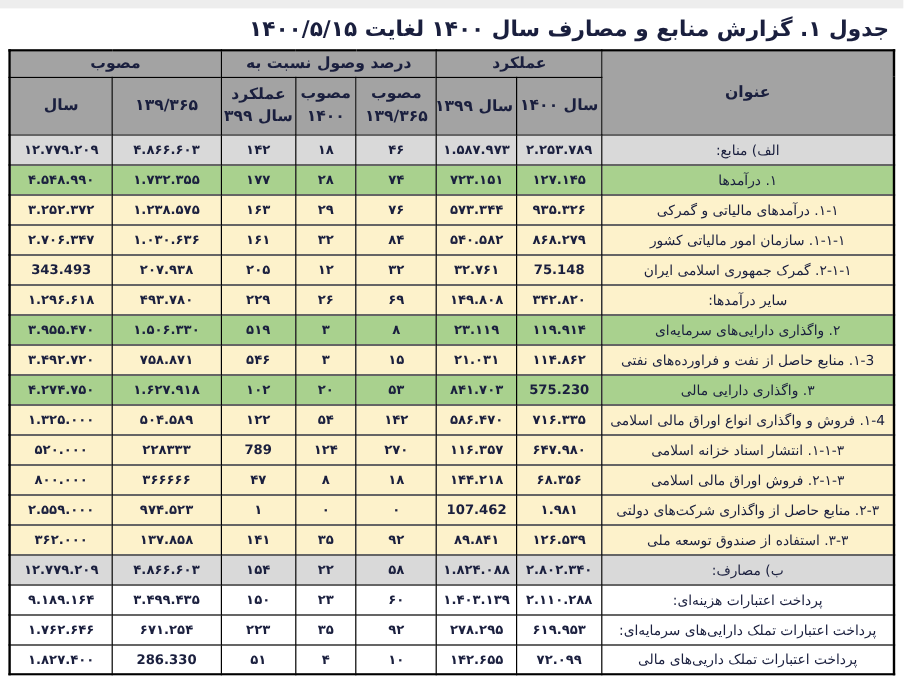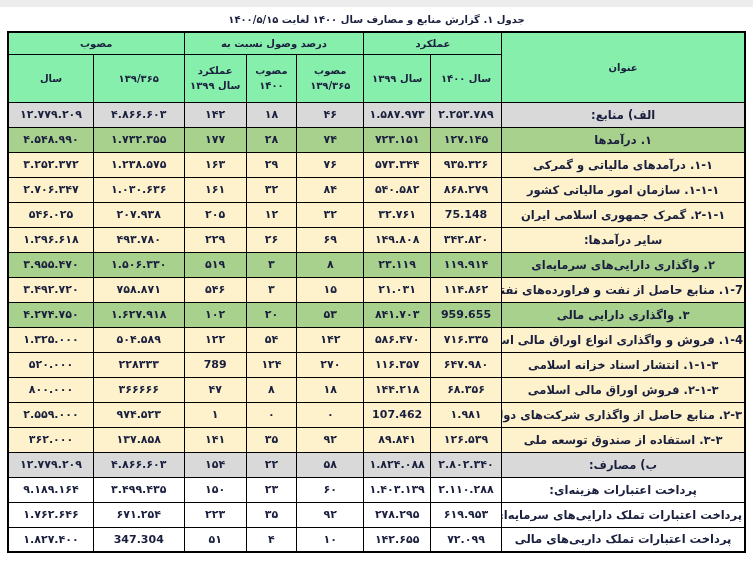--- a/index.html
+++ b/index.html
@@ -8,49 +8,49 @@
     background: #ffffff;
     overflow: hidden;
     font-family: "DejaVu Sans", sans-serif;
     color: var(--ink, #1a1f3e);
   }
   .top-strip {
     width: 753px; height: 7px;
     background: var(--strip, #ededed);
   }
   .title {
-    text-align: center;
-    font-size: 10px;
+    text-align: right;
+    font-size: 18px;
     font-weight: bold;
-    padding: 7px 0 6px 0;
+    padding: 7px 12px 6px 0;
     color: var(--ink, #1a1f3e);
   }
   table.report {
     width: 739px;
     margin: 0 auto;
     border-collapse: collapse;
     table-layout: fixed;
     border: 2px solid var(--border, #000);
     direction: rtl;
   }
   th, td {
     border: 1px solid var(--border, #000);
     text-align: center;
     vertical-align: middle;
     padding: 0 2px;
     overflow: hidden;
     white-space: nowrap;
   }
-  thead th { font-size: 10px; font-weight: bold; background: #86efac; }
+  thead th { font-size: 13px; font-weight: bold; background: #a3a3a3; }
   thead tr.h1 { height: 22px; }
   thead tr.h2 { height: 48px; }
   thead .two-line div { line-height: 1.5; }
   tbody tr { height: 25px; }
   tbody td { font-size: 11px; font-weight: bold; }
-  tbody td.label-cell { font-weight: bold; font-size: 11.5px; }
+  tbody td.label-cell { font-weight: normal; font-size: 11.5px; }
   tr.bg-section td { background: var(--bg-section, #d9d9d9); }
   tr.bg-group td   { background: var(--bg-group, #a9d18e); }
   tr.bg-item td    { background: var(--bg-item, #fdf2cb); }
   tr.bg-plain td   { background: var(--bg-plain, #ffffff); }
 </style>
 </head>
 <body>
 
 <div class="top-strip"></div>
 
@@ -135,21 +135,21 @@
         <td>۲.۷۰۶.۳۴۷</td>
       </tr>
       <tr class="bg-item">
         <td class="label-cell">۲-۱-۱. گمرک جمهوری اسلامی ایران</td>
         <td>75.148</td>
         <td>۳۲.۷۶۱</td>
         <td>۳۲</td>
         <td>۱۲</td>
         <td>۲۰۵</td>
         <td>۲۰۷.۹۳۸</td>
-        <td>۵۴۶.۰۲۵</td>
+        <td>343.493</td>
       </tr>
       <tr class="bg-item">
         <td class="label-cell">سایر درآمدها:</td>
         <td>۳۴۲.۸۲۰</td>
         <td>۱۴۹.۸۰۸</td>
         <td>۶۹</td>
         <td>۲۶</td>
         <td>۲۲۹</td>
         <td>۴۹۳.۷۸۰</td>
         <td>۱.۲۹۶.۶۱۸</td>
@@ -158,32 +158,32 @@
         <td class="label-cell">۲. واگذاری دارایی‌های سرمایه‌ای</td>
         <td>۱۱۹.۹۱۴</td>
         <td>۲۳.۱۱۹</td>
         <td>۸</td>
         <td>۳</td>
         <td>۵۱۹</td>
         <td>۱.۵۰۶.۳۳۰</td>
         <td>۳.۹۵۵.۴۷۰</td>
       </tr>
       <tr class="bg-item">
-        <td class="label-cell">۱-7. منابع حاصل از نفت و فراورده‌های نفتی</td>
+        <td class="label-cell">۱-3. منابع حاصل از نفت و فراورده‌های نفتی</td>
         <td>۱۱۴.۸۶۲</td>
         <td>۲۱.۰۳۱</td>
         <td>۱۵</td>
         <td>۳</td>
         <td>۵۴۶</td>
         <td>۷۵۸.۸۷۱</td>
         <td>۳.۴۹۲.۷۲۰</td>
       </tr>
       <tr class="bg-group">
         <td class="label-cell">۳. واگذاری دارایی مالی</td>
-        <td>959.655</td>
+        <td>575.230</td>
         <td>۸۴۱.۷۰۳</td>
         <td>۵۳</td>
         <td>۲۰</td>
         <td>۱۰۲</td>
         <td>۱.۶۲۷.۹۱۸</td>
         <td>۴.۲۷۴.۷۵۰</td>
       </tr>
       <tr class="bg-item">
         <td class="label-cell">۱-4. فروش و واگذاری انواع اوراق مالی اسلامی</td>
         <td>۷۱۶.۳۳۵</td>
@@ -264,17 +264,17 @@
         <td>۶۷۱.۲۵۴</td>
         <td>۱.۷۶۲.۶۴۶</td>
       </tr>
       <tr class="bg-plain">
         <td class="label-cell">پرداخت اعتبارات تملک داریی‌های مالی</td>
         <td>۷۲.۰۹۹</td>
         <td>۱۴۲.۶۵۵</td>
         <td>۱۰</td>
         <td>۴</td>
         <td>۵۱</td>
-        <td>347.304</td>
+        <td>286.330</td>
         <td>۱.۸۲۷.۴۰۰</td>
       </tr>
     </tbody>
 </table>
 
 </body></html>

